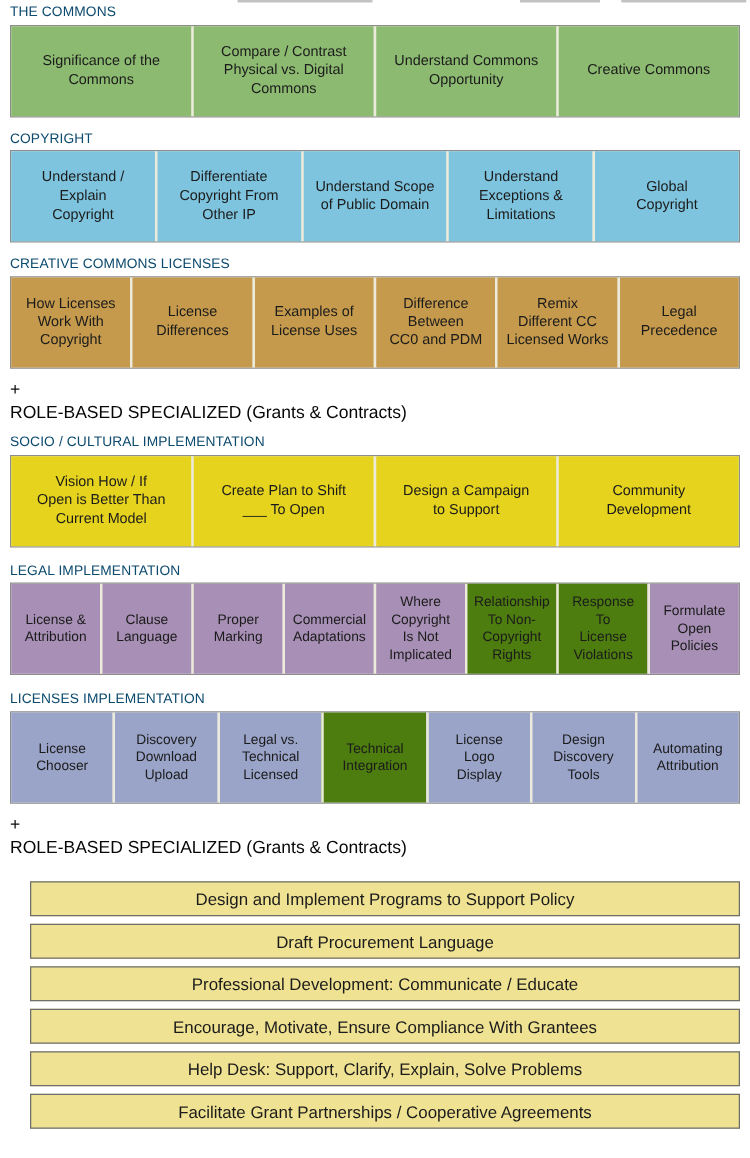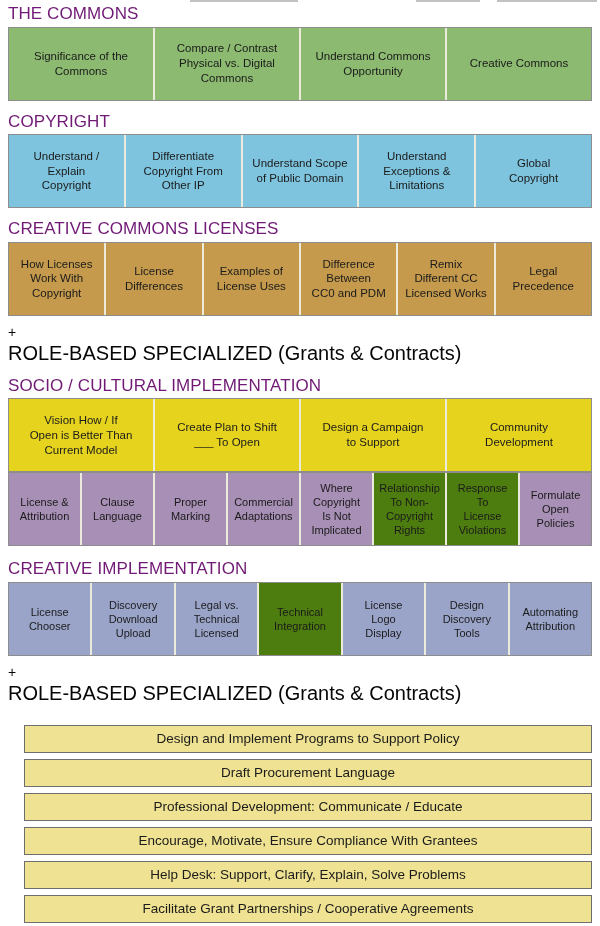--- a/index.html
+++ b/index.html
@@ -9,28 +9,28 @@
   }
   .wrap{padding:2px 8px 0 8px;}
 
   
   .sliver{position:absolute;top:0;height:2px;background:#c2c2c2;}
   .sliver.s1{left:190px;width:108px;}
   .sliver.s2{left:416px;width:64px;}
   .sliver.s3{left:497px;width:100px;}
 
   .sect-title{
-    font-size:17px;line-height:1.15;font-weight:400;color:#701a75;
+    font-size:11px;line-height:1.15;font-weight:400;color:#0c4a6e;
     margin:11px 0 3px 0;letter-spacing:.1px;
   }
   .sect-title.first{margin-top:2px;}
   .sect-title.gap-lg{margin-top:13px;}
 
   .plus-line{font-size:14px;line-height:14px;margin:9px 0 0 0;color:#060606;}
-  .role-line{font-size:20px;line-height:1.15;margin:3px 0 0 0;color:#060606;}
+  .role-line{font-size:14px;line-height:1.15;margin:3px 0 0 0;color:#060606;}
 
   .grid{
     display:flex;border:1px solid #8d8d8d;height:74px;background:#fdfdfb;
     box-sizing:border-box;
   }
   .cell{
     flex:1;display:flex;align-items:center;justify-content:center;
     text-align:center;padding:4px 5px;font-size:11.5px;line-height:1.28;
     color:#1b1b1b;white-space:pre-line;box-sizing:border-box;
   }
@@ -118,20 +118,21 @@
 Open is Better Than
 Current Model</div>
     <div class="cell">Create Plan to Shift
 ___ To Open</div>
     <div class="cell">Design a Campaign
 to Support</div>
     <div class="cell">Community
 Development</div>
   </div>
 
+  <div class="sect-title gap-lg">LEGAL IMPLEMENTATION</div>
   <div class="grid cols8 sec4">
     <div class="cell">License &amp;
 Attribution</div>
     <div class="cell">Clause
 Language</div>
     <div class="cell">Proper
 Marking</div>
     <div class="cell">Commercial
 Adaptations</div>
     <div class="cell">Where
@@ -144,21 +145,21 @@
 Rights</div>
     <div class="cell white">Response
 To
 License
 Violations</div>
     <div class="cell">Formulate
 Open
 Policies</div>
   </div>
 
-  <div class="sect-title gap-lg">CREATIVE IMPLEMENTATION</div>
+  <div class="sect-title gap-lg">LICENSES IMPLEMENTATION</div>
   <div class="grid cols8 sec5">
     <div class="cell">License
 Chooser</div>
     <div class="cell">Discovery
 Download
 Upload</div>
     <div class="cell">Legal vs.
 Technical
 Licensed</div>
     <div class="cell white">Technical

